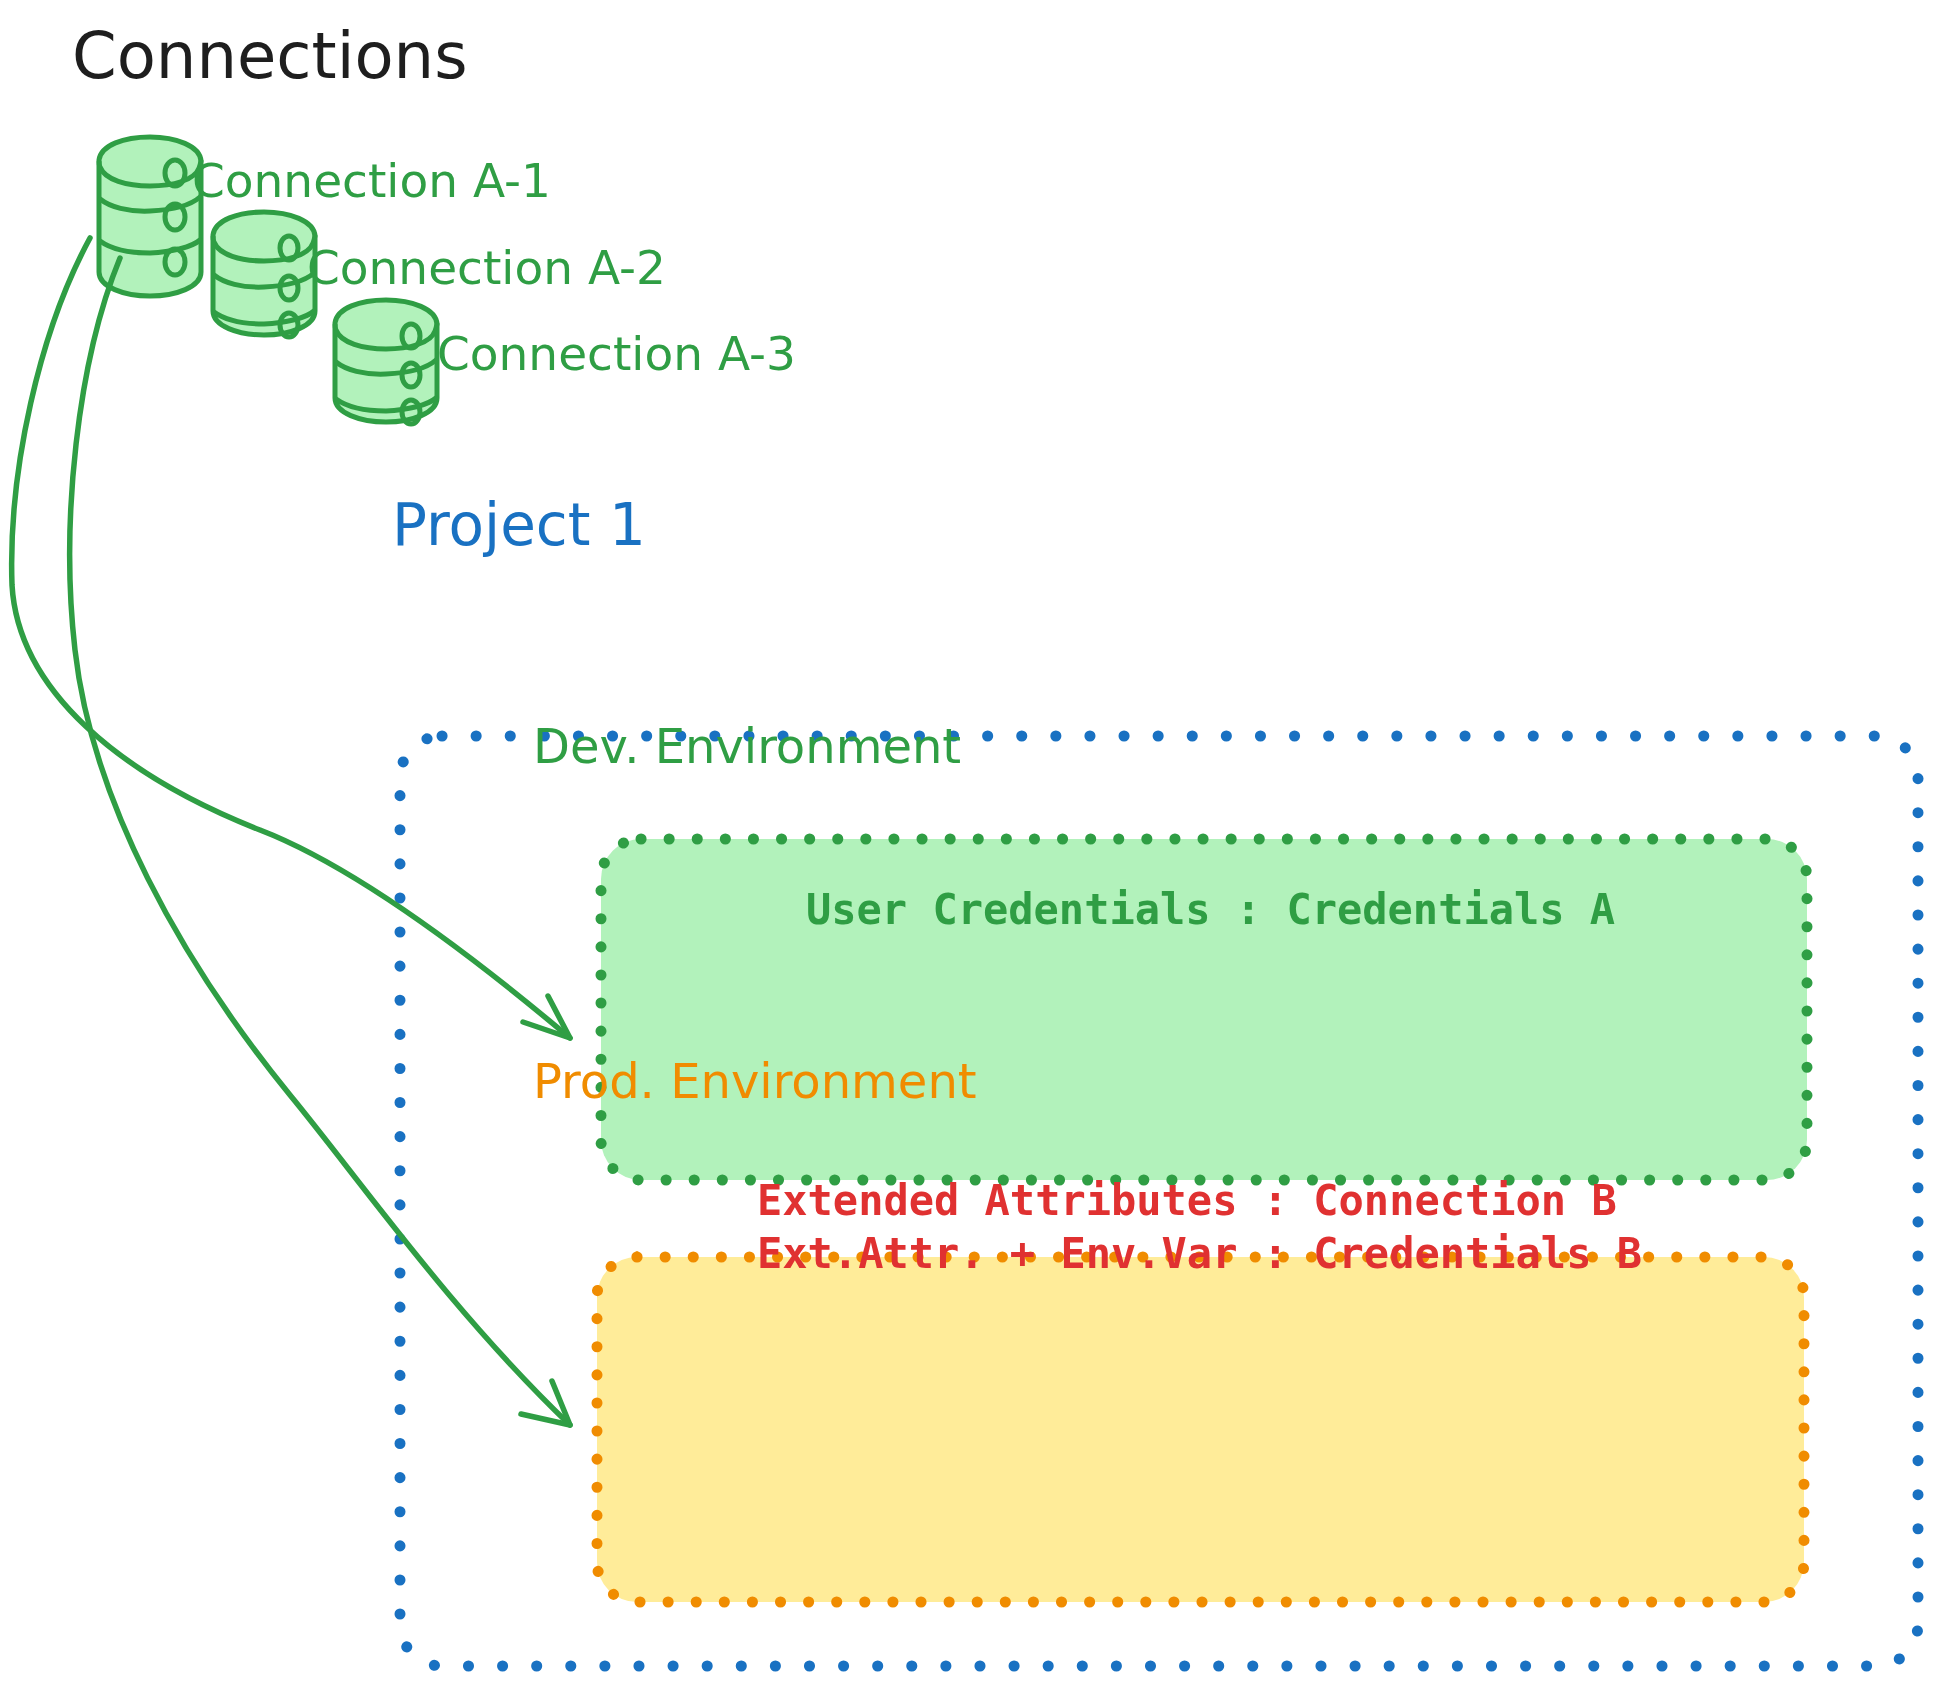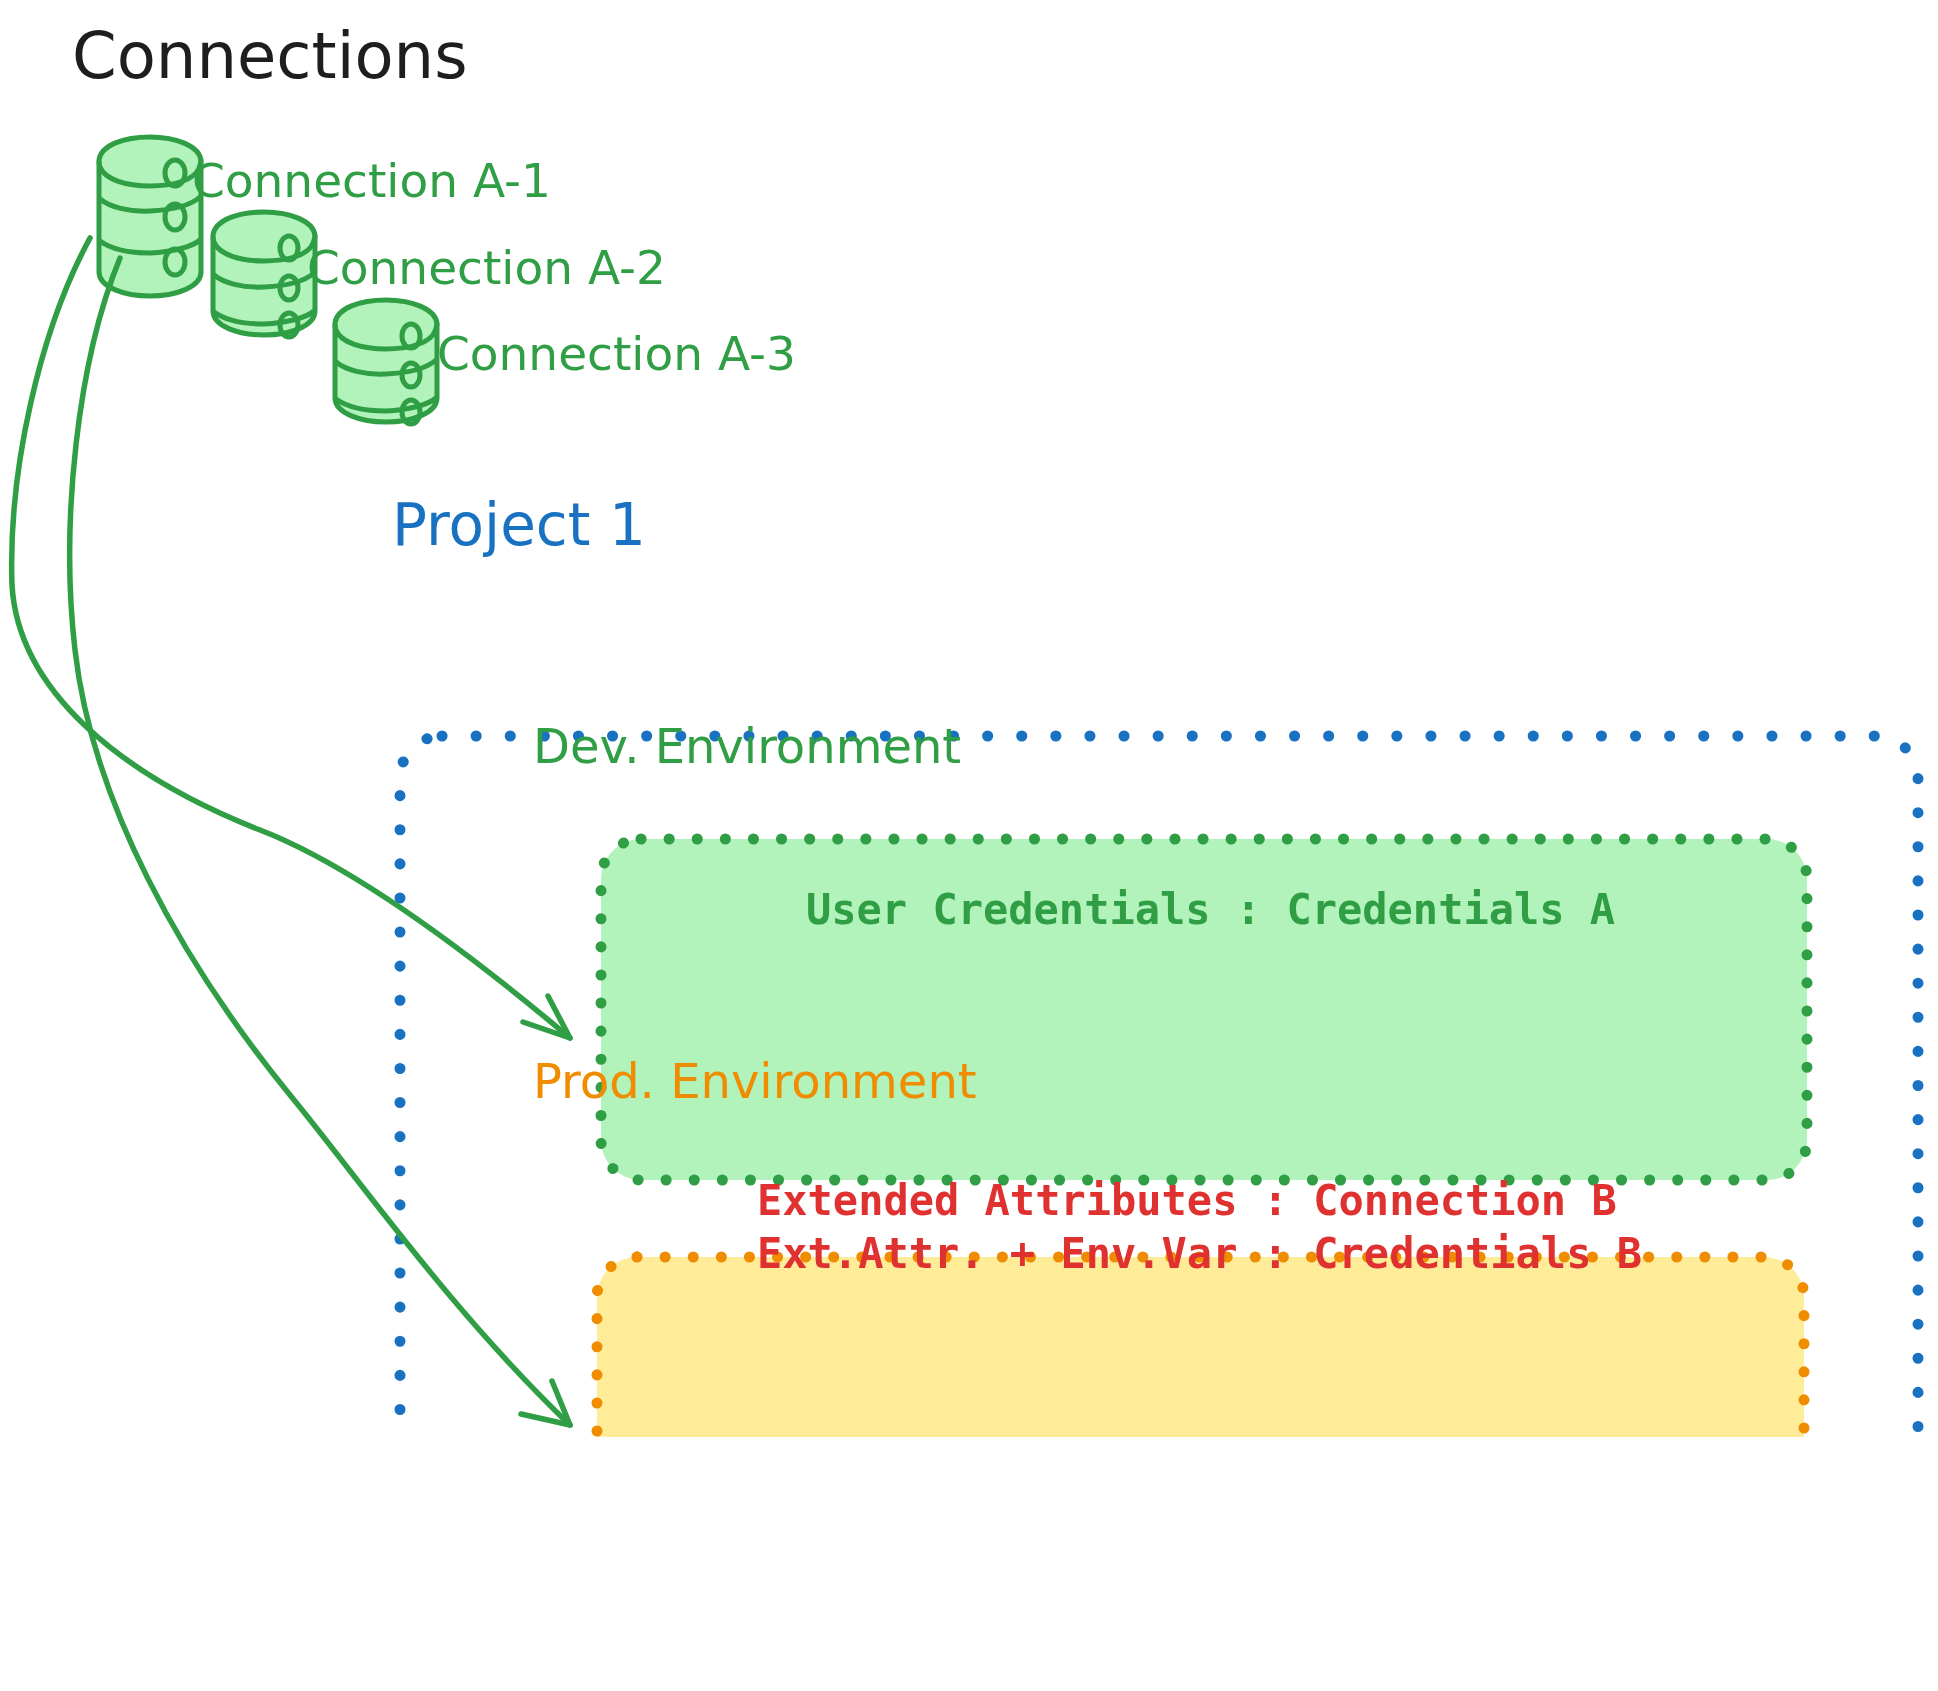--- a/index.html
+++ b/index.html
@@ -3,21 +3,21 @@
 <meta charset="utf-8">
 <style>
   html, body {
     margin: 0;
     padding: 0;
     background: #ffffff;
   }
   #canvas {
     position: relative;
     width: 1938px;
-    height: 1437px;
+    height: 1691px;
     background: #ffffff;
     overflow: hidden;
     font-family: "DejaVu Sans", sans-serif;
   }
   svg.layer {
     position: absolute;
     top: 0; left: 0;
     width: 1938px;
     height: 1691px;
   }

